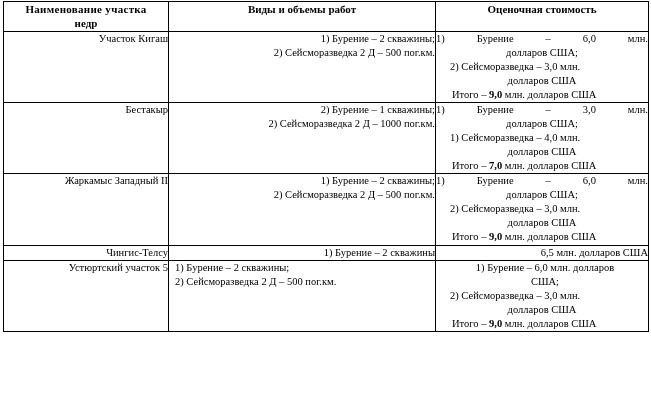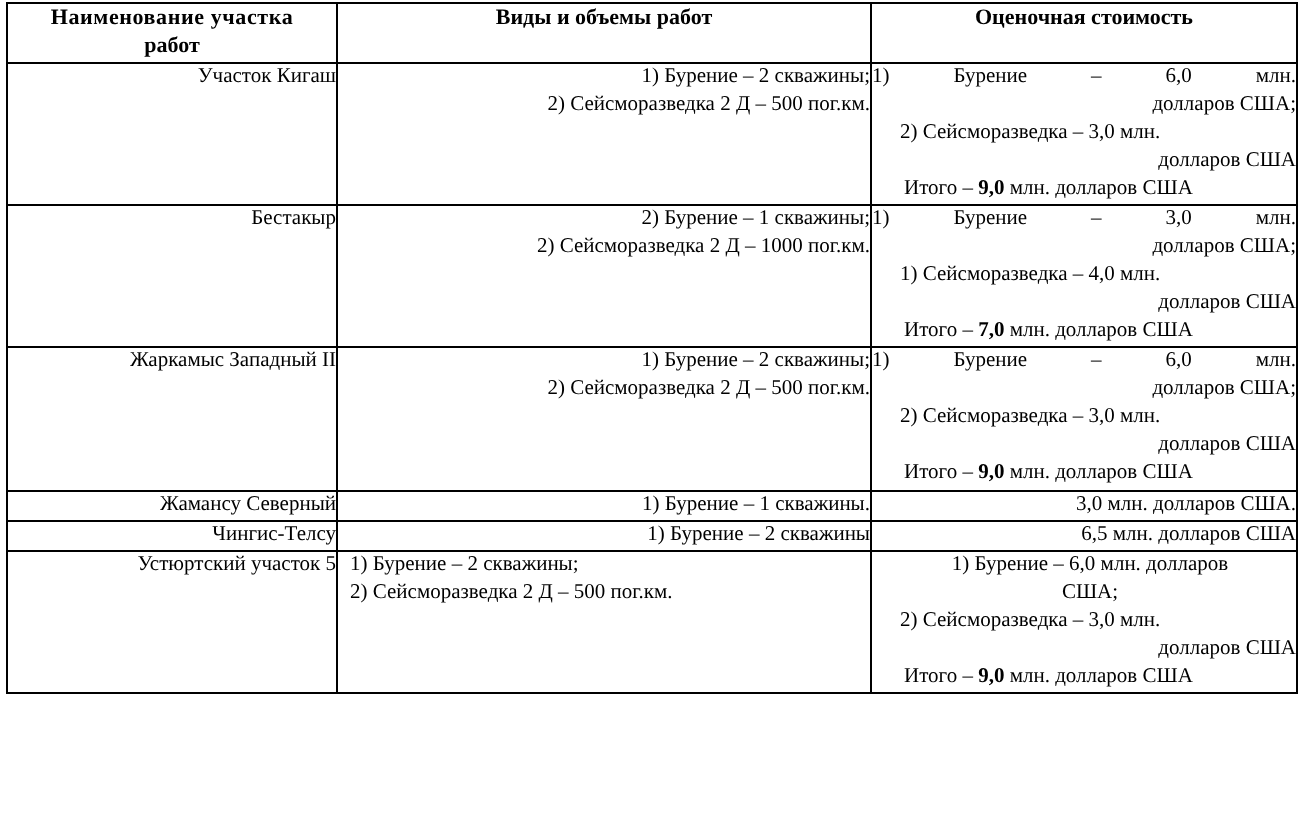--- a/index.html
+++ b/index.html
@@ -66,21 +66,21 @@
     padding: 2px 3px 2px 4px;
   }
 
   
   .p {
     margin: 0;
     padding: 0;
   }
   .p.center { text-align: right; }
   .p.just   { text-align: justify; text-align-last: justify; }
-  .p.left   { text-align: right; }
+  .p.left   { text-align: center; }
   .p.ind    { text-indent: 14px; }
   .p.ind-tot{ text-indent: 16px; }
   .p.hang {
     padding-left: 26px;
     text-indent: -20px;
   }
   .p.hang-l {
     padding-left: 30px;
     text-indent: -24px;
     text-align: center;
@@ -94,21 +94,21 @@
   <table class="work-table">
     <colgroup>
       <col class="c1">
         <col class="c2">
         <col class="c3">
     </colgroup>
     <thead>
       <tr>
         <th>
           <span class="hdr-spaced">Наименование   участка</span>
-          <span class="hdr-line2">работ</span>
+          <span class="hdr-line2">недр</span>
         </th>
         <th>Виды и объемы работ</th>
         <th>Оценочная  стоимость</th>
       </tr>
     </thead>
     <tbody>
 
       <tr>
         <td class="col-name">
           <p class="p center">Участок Кигаш</p>
@@ -154,31 +154,20 @@
         </td>
         <td class="col-cost">
           <p class="p just">1)    Бурение    –    6,0    млн.</p>
           <p class="p left">долларов США;</p>
           <p class="p ind">2) Сейсморазведка – 3,0 млн.</p>
           <p class="p left">долларов США</p>
           <p class="p ind-tot"><span>Итого – </span><b class="total-num">9,0</b><span> млн. долларов США</span></p>
         </td>
       </tr>
 
-      <tr>
-        <td class="col-name">
-          <p class="p center">Жамансу Северный</p>
-        </td>
-        <td class="col-works">
-          <p class="p center">1)   Бурение – 1 скважины.</p>
-        </td>
-        <td class="col-cost">
-          <p class="p center">3,0 млн. долларов США.</p>
-        </td>
-      </tr>
 
 
       <tr>
         <td class="col-name">
           <p class="p center">Чингис-Телсу</p>
         </td>
         <td class="col-works">
           <p class="p center">1)    Бурение – 2 скважины</p>
         </td>
         <td class="col-cost">

